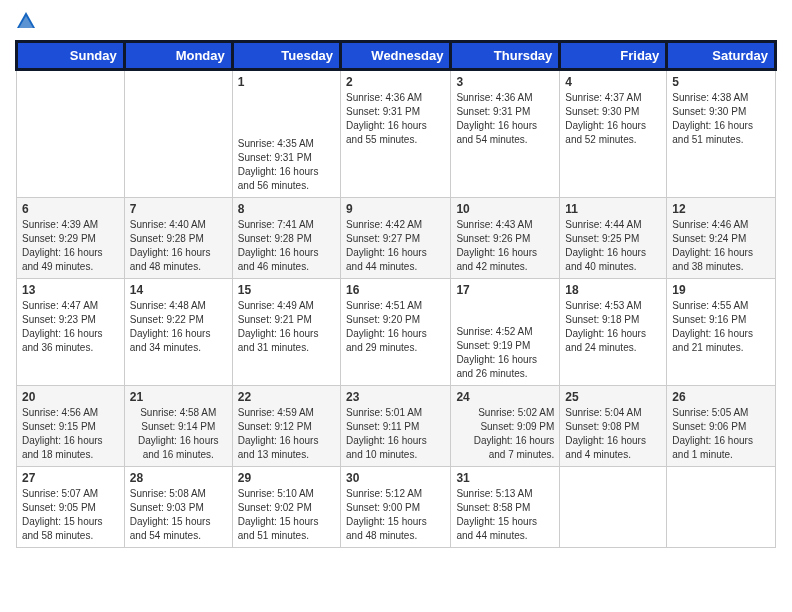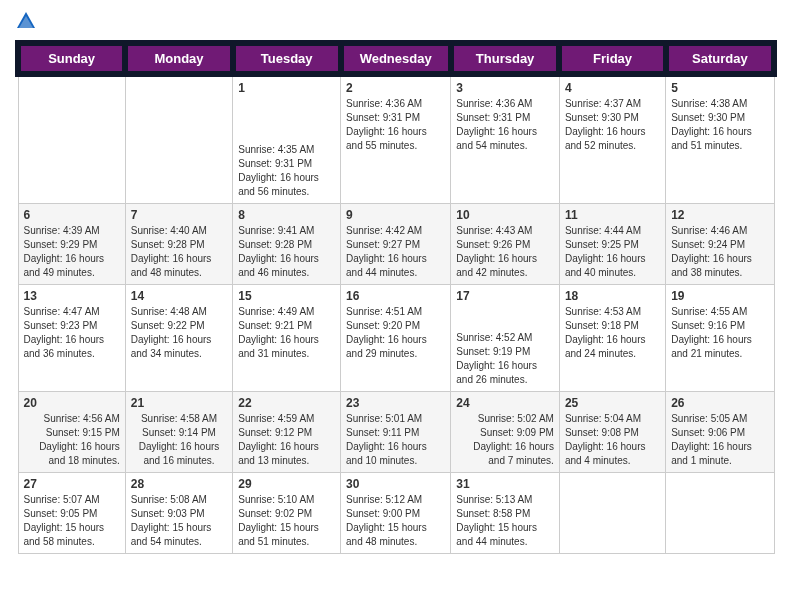--- a/index.html
+++ b/index.html
@@ -56,27 +56,27 @@
       font-size: 14px;
       color: #333;
       margin-top: 2px;
     }
     .calendar {
       width: 100%;
       border-collapse: collapse;
       border: 1px solid #ccc;
     }
     .calendar th {
-      background-color: #701a75;
+      background-color: #1d4ed8;
       color: #fff;
-      text-align: center;
+      text-align: right;
       padding: 5px 6px;
       font-size: 13px;
       font-weight: bold;
-      border: 6px solid #0f172a;
+      border: 3px solid #0f172a;
     }
     .calendar td {
       vertical-align: top;
       border: 1px solid #ccc;
       padding: 4px 5px;
       width: 113px;
       min-height: 80px;
       font-size: 10.5px;
       color: #333;
       background: #fff;
@@ -175,21 +175,21 @@
 Daylight: 16 hours and 49 minutes.</div>
           </td>
           <td>
             <span class="day-num">7</span>
             <div class="day-info" style="white-space: pre-line;">Sunrise: 4:40 AM
 Sunset: 9:28 PM
 Daylight: 16 hours and 48 minutes.</div>
           </td>
           <td>
             <span class="day-num">8</span>
-            <div class="day-info" style="white-space: pre-line;">Sunrise: 9:41 AM
+            <div class="day-info" style="white-space: pre-line;">Sunrise: 7:41 AM
 Sunset: 9:28 PM
 Daylight: 16 hours and 46 minutes.</div>
           </td>
           <td>
             <span class="day-num">9</span>
             <div class="day-info" style="white-space: pre-line;">Sunrise: 4:42 AM
 Sunset: 9:27 PM
 Daylight: 16 hours and 44 minutes.</div>
           </td>
           <td>
@@ -251,21 +251,21 @@
           <td>
             <span class="day-num">19</span>
             <div class="day-info" style="white-space: pre-line;">Sunrise: 4:55 AM
 Sunset: 9:16 PM
 Daylight: 16 hours and 21 minutes.</div>
           </td>
         </tr>
         <tr>
           <td>
             <span class="day-num">20</span>
-            <div class="day-info" style="white-space: pre-line; text-align: right;">Sunrise: 4:56 AM
+            <div class="day-info" style="white-space: pre-line;">Sunrise: 4:56 AM
 Sunset: 9:15 PM
 Daylight: 16 hours and 18 minutes.</div>
           </td>
           <td>
             <span class="day-num">21</span>
             <div class="day-info" style="white-space: pre-line; text-align: center;">Sunrise: 4:58 AM
 Sunset: 9:14 PM
 Daylight: 16 hours and 16 minutes.</div>
           </td>
           <td>

